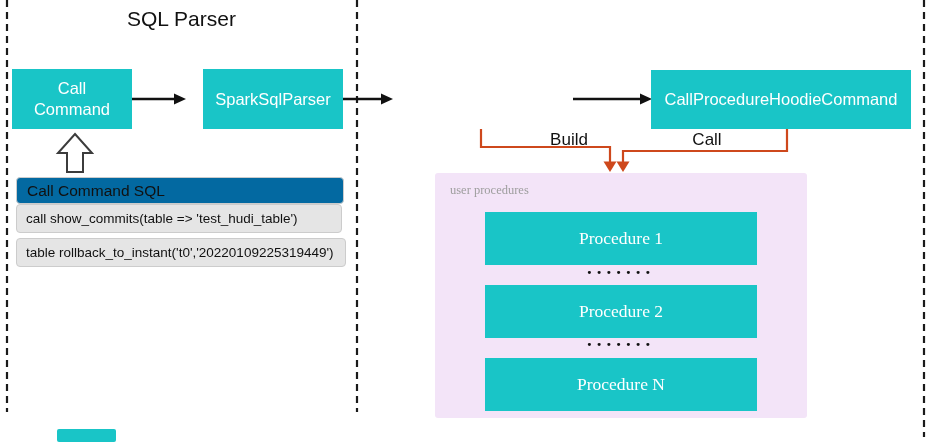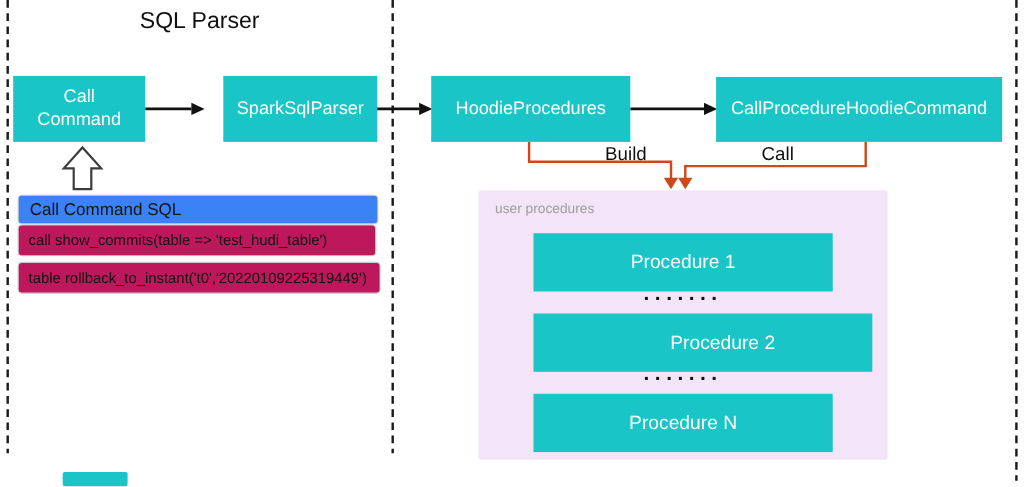--- a/index.html
+++ b/index.html
@@ -10,32 +10,32 @@
   .overlay{position:absolute;left:0;top:0;pointer-events:none;}
   .section-title{position:absolute;top:7px;font-size:21px;color:#111;text-align:center;white-space:nowrap;}
   .node{
     position:absolute;background:#19C5C7;color:#ffffff;
     display:flex;flex-direction:column;align-items:center;justify-content:center;
     text-align:center;font-size:16.5px;line-height:1.25;
   }
   .edge-label{position:absolute;transform:translateX(-50%);font-size:17px;color:#111;white-space:nowrap;}
   .sql-header{
     position:absolute;left:16px;top:177px;width:328px;height:27px;
-    background:#3b82f6;border:1px solid #CCCCCC;border-radius:4px;
+    background:#0369a1;border:1px solid #CCCCCC;border-radius:4px;
     box-sizing:border-box;display:flex;align-items:center;padding-left:10px;
     font-size:15.5px;color:#111;
   }
   .sql-row{
-    position:absolute;left:16px;height:29px;background:#be185d;
+    position:absolute;left:16px;height:29px;background:#e5e5e5;
     border:1px solid #CCCCCC;border-radius:4px;box-sizing:border-box;
     display:flex;align-items:center;padding-left:9px;font-size:13.5px;color:#111;white-space:nowrap;
   }
   .sql-row-1{top:204px;width:326px;}
   .sql-row-2{top:238px;width:330px;}
-  .purple-panel{position:absolute;left:435px;top:173px;width:372px;height:245px;background:#F3E4F8;border-radius:3px;}
+  .purple-panel{position:absolute;left:435px;top:173px;width:372px;height:245px;background:#F3E4F8;border-radius:3px;font-family:Liberation Serif, serif;}
   .panel-label{position:absolute;left:15px;top:10px;font-size:12.5px;color:#9E9E9E;}
   .proc-box{
     position:absolute;left:50px;width:272px;height:53px;background:#19C5C7;color:#fff;
     display:flex;align-items:center;justify-content:center;font-size:17.5px;
   }
   .dots{
     position:absolute;left:50px;width:272px;height:20px;text-align:center;
     font-weight:bold;font-size:19px;letter-spacing:5px;color:#111;line-height:14px;
   }
   .teal-fragment{position:absolute;left:57px;top:429px;width:59px;height:13px;background:#19C5C7;border-radius:2px;}
@@ -69,34 +69,33 @@
     <polygon points="616.5,161.5 629.5,161.5 623,172" fill="#CE481C"></polygon>
   </svg>
 
   <div class="section-title" style="left:6px;width:351px;">SQL Parser</div>
 
   <div class="node" style="left:12px;top:69px;width:120px;height:60px;">
     <span>Call</span>
     <span>Command</span>
   </div>
   <div class="node" style="left:203px;top:69px;width:140px;height:60px;">SparkSqlParser</div>
-  <div class="node" style="left:392px;top:69px;width:181px;height:60px;">HoodieProcedures</div>
   <div class="node" style="left:651px;top:70px;width:260px;height:59px;">CallProcedureHoodieCommand</div>
 
   <div class="edge-label" style="left:569px;top:130px;text-align:center;">Build</div>
   <div class="edge-label" style="left:707px;top:130px;">Call</div>
 
   <div class="sql-header">Call Command SQL</div>
   <div class="sql-row sql-row-1">call show_commits(table =&gt; 'test_hudi_table')</div>
   <div class="sql-row sql-row-2">table rollback_to_instant('t0','20220109225319449')</div>
 
   <div class="purple-panel">
     <div class="panel-label">user procedures</div>
     <div class="proc-box" style="top:39px;">Procedure 1</div>
     <div class="dots" style="top:88px;">.......</div>
-    <div class="proc-box" style="top:112px;padding-left:36px;">Procedure 2</div>
+    <div class="proc-box" style="top:112px;">Procedure 2</div>
     <div class="dots" style="top:160px;">.......</div>
     <div class="proc-box" style="top:185px;">Procedure N</div>
   </div>
 
   <div class="teal-fragment"></div>
 
 </div>
 
 </body></html>

